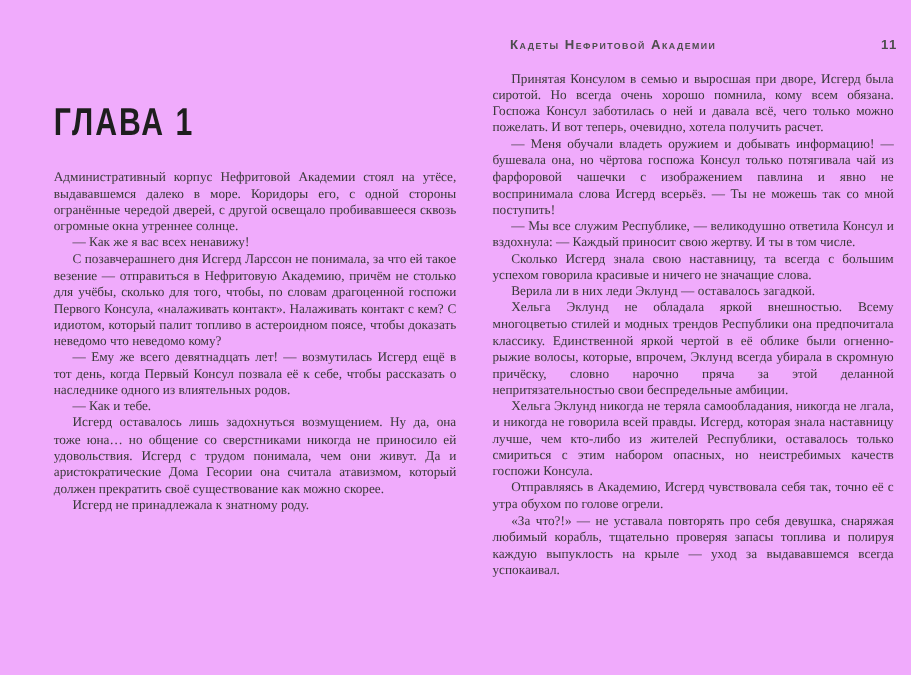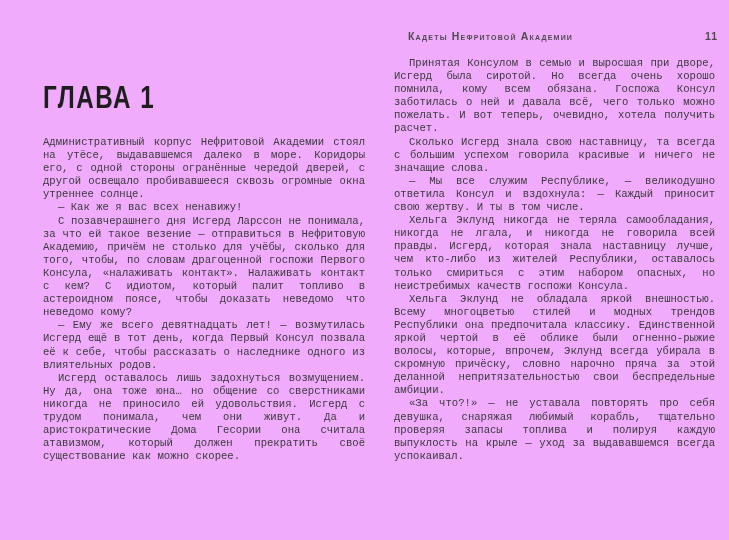--- a/index.html
+++ b/index.html
@@ -69,49 +69,53 @@
     text-align: justify;
     hyphens: auto;
   }
   .page-left  .body-text { top: 136px; }
   .page-right .body-text { top: 57px; }
 
   .body-text p {
     margin: 0;
     padding: 0;
     text-indent: 15px;
-    font-family: Liberation Mono, monospace;
   }
   .body-text p.no-indent { text-indent: 0; }
 </style>
 </head>
 <body>
 
 <div class="spread">
 
   <div class="running-header">
     <span class="title">Кадеты Нефритовой Академии</span>
     <span class="pagenum">11</span>
   </div>
 
   <div class="page page-left">
     <h1 class="chapter-heading">ГЛАВА 1</h1>
     <div class="body-text">
       <p class="no-indent">Административный корпус Нефритовой Академии стоял на утёсе, выдававшемся далеко в море. Коридоры его, с одной стороны огранённые чередой дверей, с другой освещало пробивавшееся сквозь огромные окна утреннее солнце.</p>
       <p>— Как же я вас всех ненавижу!</p>
       <p>С позавчерашнего дня Исгерд Ларссон не понимала, за что ей такое везение — отправиться в Нефритовую Академию, причём не столько для учёбы, сколько для того, чтобы, по словам драгоценной госпожи Первого Консула, «налаживать контакт». Налаживать контакт с кем? С идиотом, который палит топливо в астероидном поясе, чтобы доказать неведомо что неведомо кому?</p>
       <p>— Ему же всего девятнадцать лет! — возмутилась Исгерд ещё в тот день, когда Первый Консул позвала её к себе, чтобы рассказать о наследнике одного из влиятельных родов.</p>
+      <p>— Как и тебе.</p>
       <p>Исгерд оставалось лишь задохнуться возмущением. Ну да, она тоже юна… но общение со сверстниками никогда не приносило ей удовольствия. Исгерд с трудом понимала, чем они живут. Да и аристократические Дома Гесории она считала атавизмом, который должен прекратить своё существование как можно скорее.</p>
+      <p>Исгерд не принадлежала к знатному роду.</p>
     </div>
   </div>
 
   <div class="page page-right">
     <div class="body-text">
       <p>Принятая Консулом в семью и выросшая при дворе, Исгерд была сиротой. Но всегда очень хорошо помнила, кому всем обязана. Госпожа Консул заботилась о ней и давала всё, чего только можно пожелать. И вот теперь, очевидно, хотела получить расчет.</p>
+      <p>— Меня обучали владеть оружием и добывать информацию! — бушевала она, но чёртова госпожа Консул только потягивала чай из фарфоровой чашечки с изображением павлина и явно не воспринимала слова Исгерд всерьёз. — Ты не можешь так со мной поступить!</p>
+      <p>— Мы все служим Республике, — великодушно ответила Консул и вздохнула: — Каждый приносит свою жертву. И ты в том числе.</p>
       <p>Сколько Исгерд знала свою наставницу, та всегда с большим успехом говорила красивые и ничего не значащие слова.</p>
-      <p>— Мы все служим Республике, — великодушно ответила Консул и вздохнула: — Каждый приносит свою жертву. И ты в том числе.</p>
+      <p>Верила ли в них леди Эклунд — оставалось загадкой.</p>
+      <p>Хельга Эклунд не обладала яркой внешностью. Всему многоцветью стилей и модных трендов Республики она предпочитала классику. Единственной яркой чертой в её облике были огненно-рыжие волосы, которые, впрочем, Эклунд всегда убирала в скромную причёску, словно нарочно пряча за этой деланной непритязательностью свои беспредельные амбиции.</p>
       <p>Хельга Эклунд никогда не теряла самообладания, никогда не лгала, и никогда не говорила всей правды. Исгерд, которая знала наставницу лучше, чем кто-либо из жителей Республики, оставалось только смириться с этим набором опасных, но неистребимых качеств госпожи Консула.</p>
-      <p>Хельга Эклунд не обладала яркой внешностью. Всему многоцветью стилей и модных трендов Республики она предпочитала классику. Единственной яркой чертой в её облике были огненно-рыжие волосы, которые, впрочем, Эклунд всегда убирала в скромную причёску, словно нарочно пряча за этой деланной непритязательностью свои беспредельные амбиции.</p>
+      <p>Отправляясь в Академию, Исгерд чувствовала себя так, точно её с утра обухом по голове огрели.</p>
       <p>«За что?!» — не уставала повторять про себя девушка, снаряжая любимый корабль, тщательно проверяя запасы топлива и полируя каждую выпуклость на крыле — уход за выдававшемся всегда успокаивал.</p>
     </div>
   </div>
 
 </div>
 
 </body></html>

